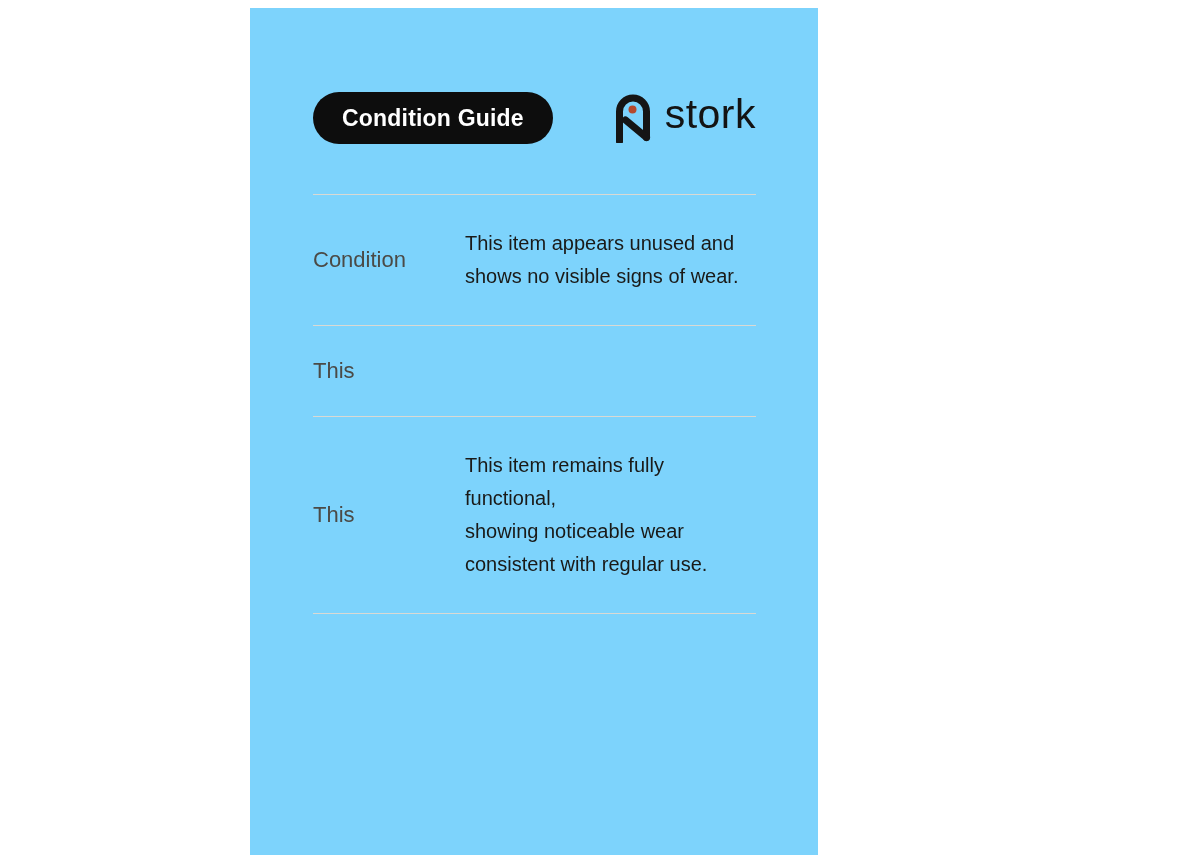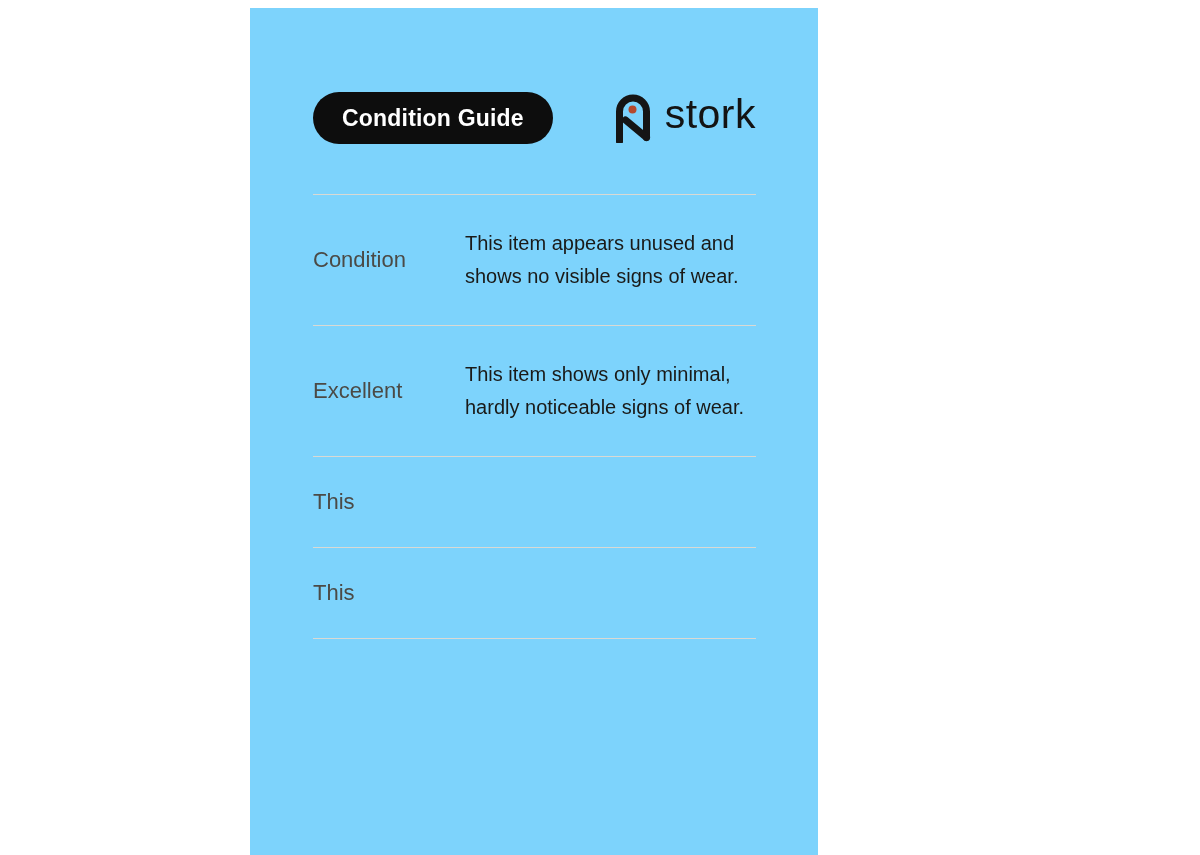--- a/index.html
+++ b/index.html
@@ -105,29 +105,27 @@
     </div>
 
     <div class="table">
 
       <div class="row">
         <div class="row-label">Condition</div>
         <div class="row-desc">This item appears unused and
 shows no visible signs of wear.</div>
       </div>
 
-      <div class="row">
-        <div class="row-label">Excellent</div>
-        <div class="row-desc">This item shows only minimal,
-hardly noticeable signs of wear.</div>
-      </div>
 
       <div class="row">
         <div class="row-label">This</div>
       </div>
 
       <div class="row">
         <div class="row-label">This</div>
+        <div class="row-desc">This item remains fully functional,
+showing noticeable wear
+consistent with regular use.</div>
       </div>
 
     </div>
   </div>
 </div>
 
 </body></html>

